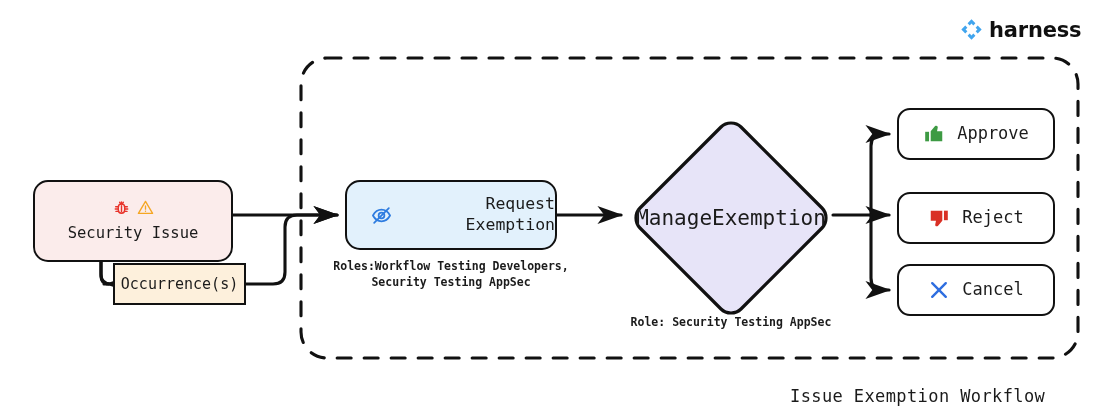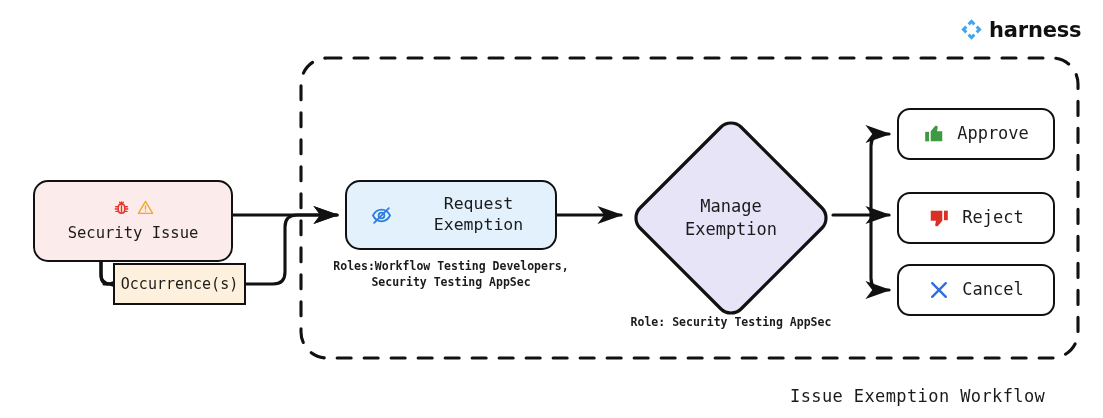--- a/index.html
+++ b/index.html
@@ -45,21 +45,21 @@
 
   
   .node {
     position: absolute;
     box-sizing: border-box;
     border: 2.6px solid #111111;
     display: flex;
     align-items: center;
     justify-content: center;
     color: #1b1b1b;
-    text-align: center;
+    text-align: right;
     line-height: 1.25;
   }
   .node.rounded { border-radius: 14px; }
 
   #node-security-issue {
     left: 33px; top: 180px; width: 200px; height: 82px;
     background: #fbeceb;
     border-radius: 15px;
     flex-direction: column;
     gap: 8px;
@@ -108,22 +108,22 @@
     width: 204px;
     height: 204px;
   }
   #node-manage-exemption .dia-label {
     position: absolute;
     left: 0; top: 0;
     width: 204px; height: 204px;
     display: flex;
     align-items: center;
     justify-content: center;
-    flex-direction: column;
-    font-size: 17px;
+    flex-direction: row;
+    font-size: 21px;
     color: #1b1b1b;
     line-height: 1.35;
     text-align: right;
   }
 
   
   .caption {
     position: absolute;
     text-align: center;
     font-size: 11.5px;

